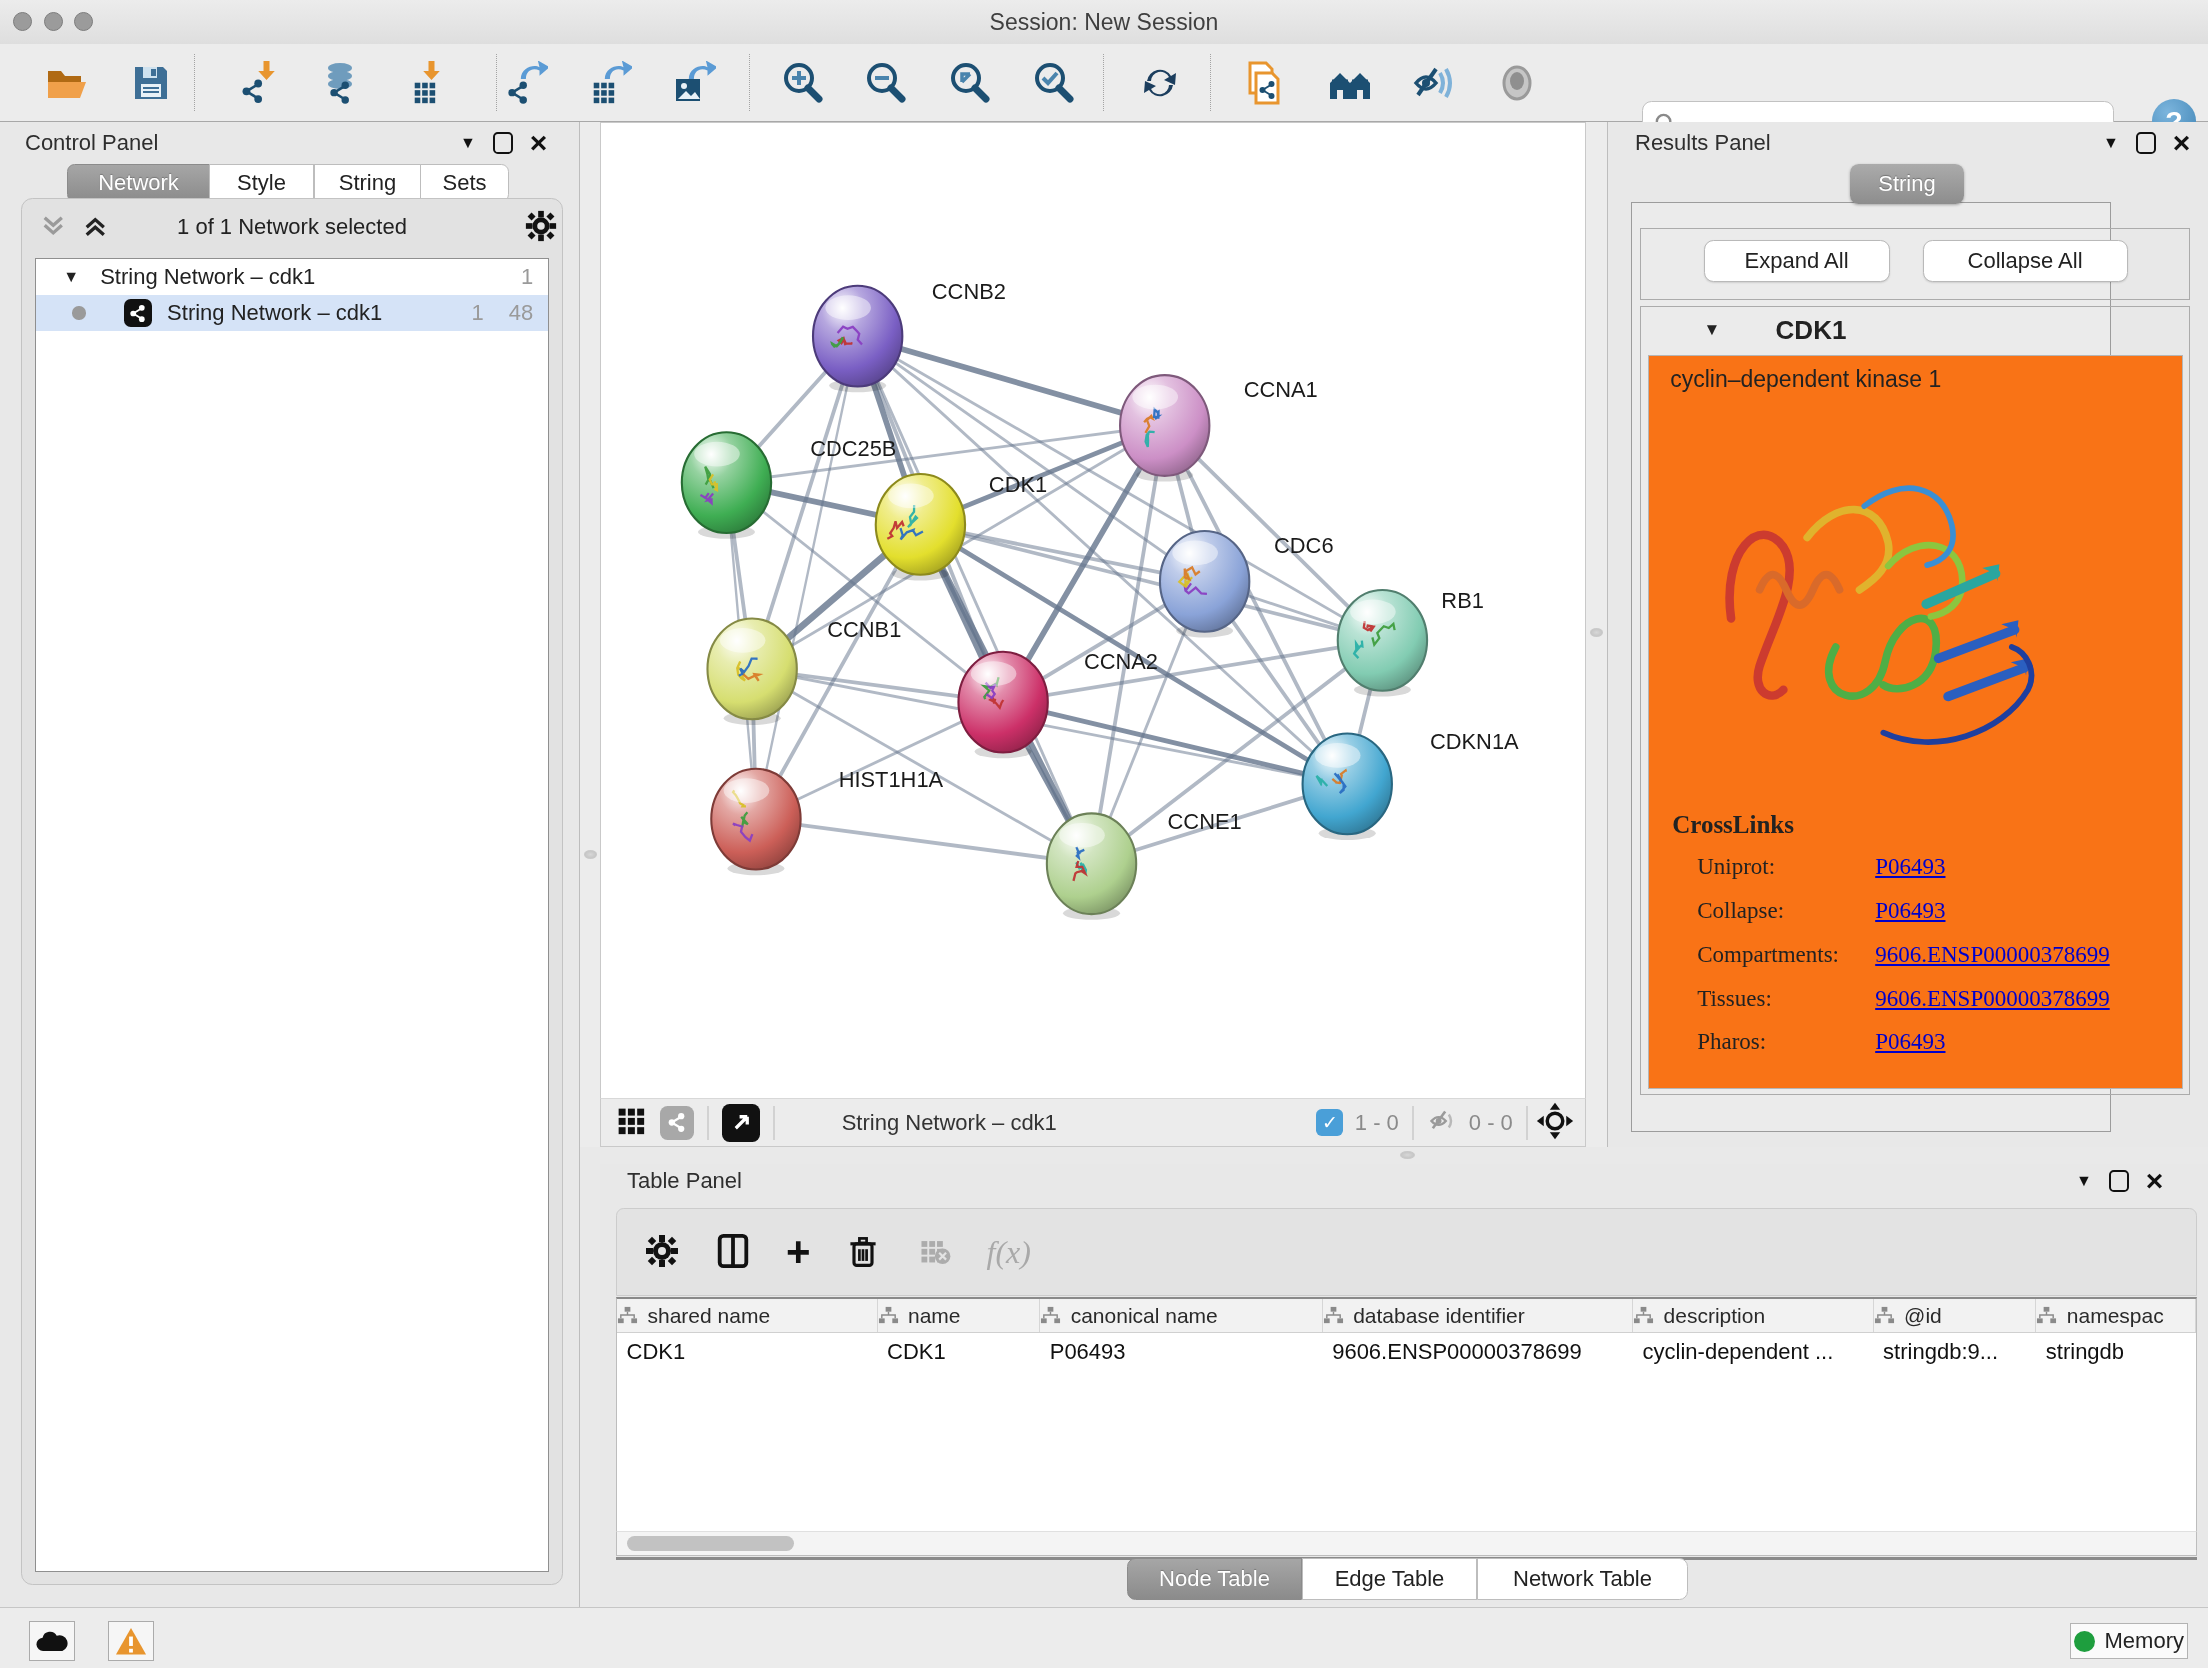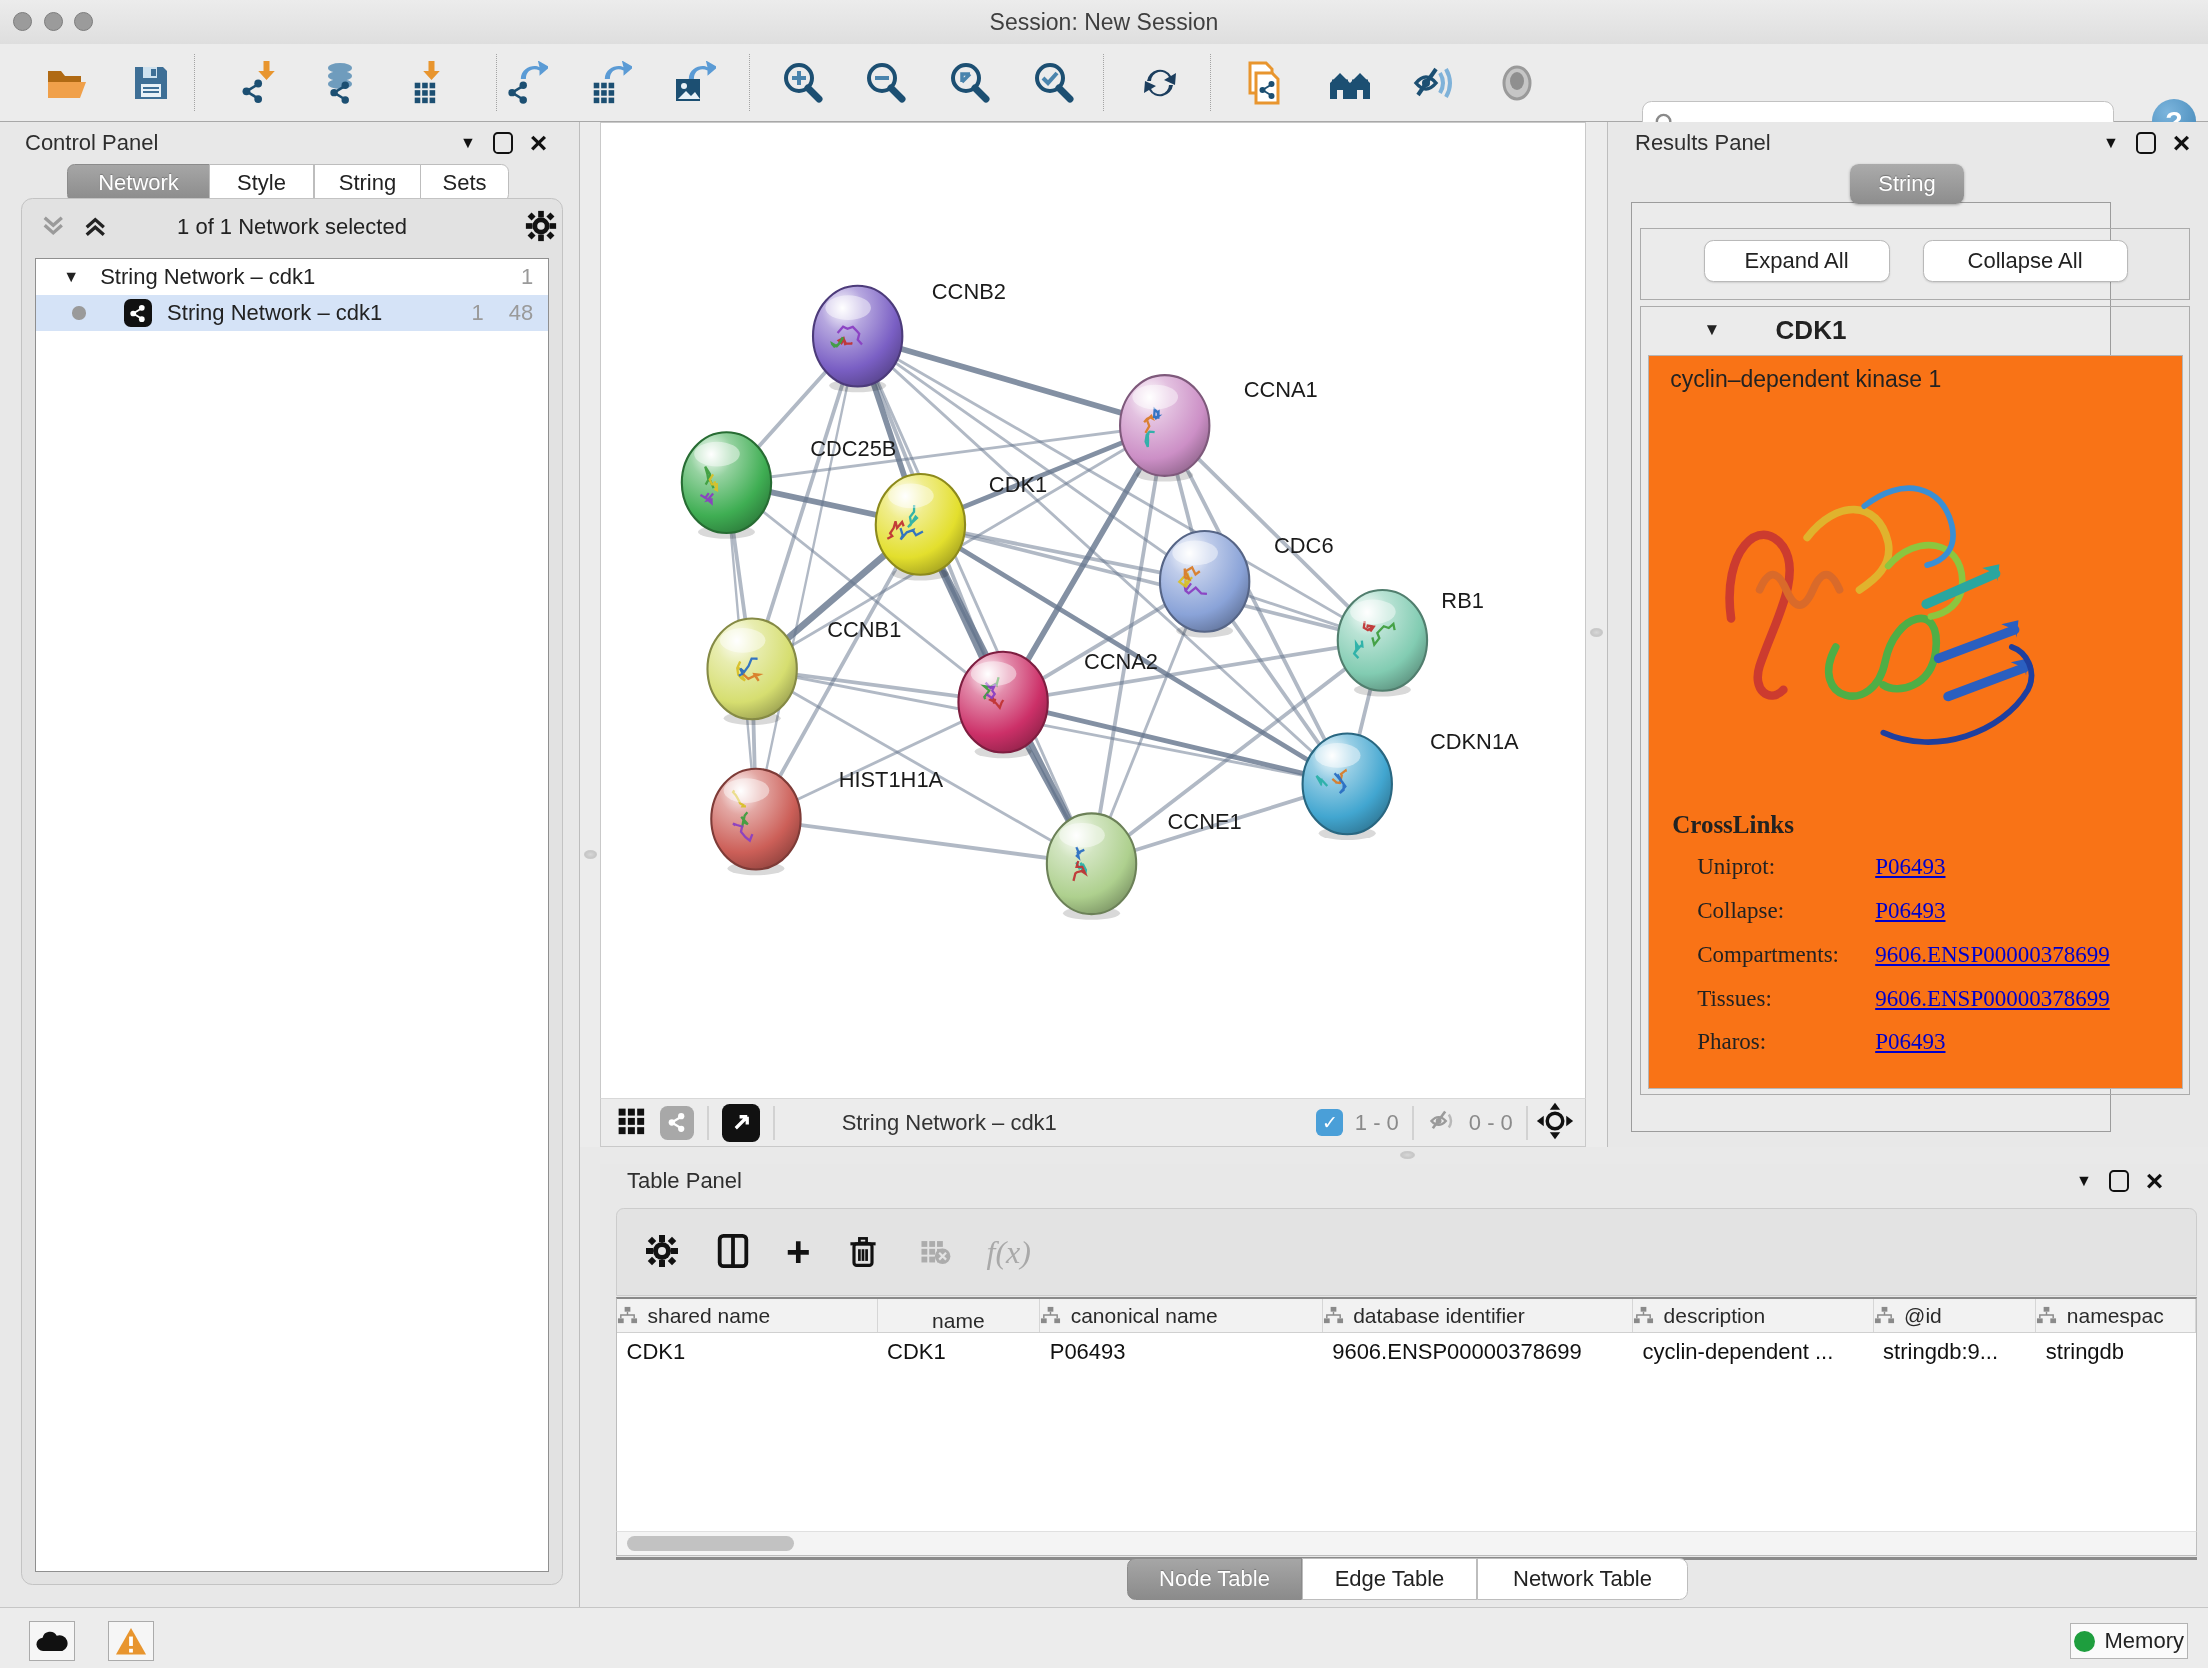--- a/index.html
+++ b/index.html
@@ -779,21 +779,21 @@
     <div id="tp-head">
         <div class="th" style="width: 261px;">
           <svg width="21" height="21" viewBox="0 0 44 44" style="color:#8a8a8a">
             <rect x="16" y="4" width="12" height="10" fill="currentColor"></rect>
             <rect x="2" y="28" width="12" height="10" fill="currentColor"></rect>
             <rect x="30" y="28" width="12" height="10" fill="currentColor"></rect>
             <path d="M22 14 v7 M8 28 v-7 h28 v7" stroke="currentColor" stroke-width="3" fill="none"></path>
           </svg>
           <span>shared name</span>
         </div>
-        <div class="th" style="width: 163px; flex-direction: column;">
+        <div class="th" style="width: 163px;">
           <svg width="21" height="21" viewBox="0 0 44 44" style="color:#8a8a8a">
             <rect x="16" y="4" width="12" height="10" fill="currentColor"></rect>
             <rect x="2" y="28" width="12" height="10" fill="currentColor"></rect>
             <rect x="30" y="28" width="12" height="10" fill="currentColor"></rect>
             <path d="M22 14 v7 M8 28 v-7 h28 v7" stroke="currentColor" stroke-width="3" fill="none"></path>
           </svg>
           <span>name</span>
         </div>
         <div class="th" style="width: 283px;">
           <svg width="21" height="21" viewBox="0 0 44 44" style="color:#8a8a8a">

